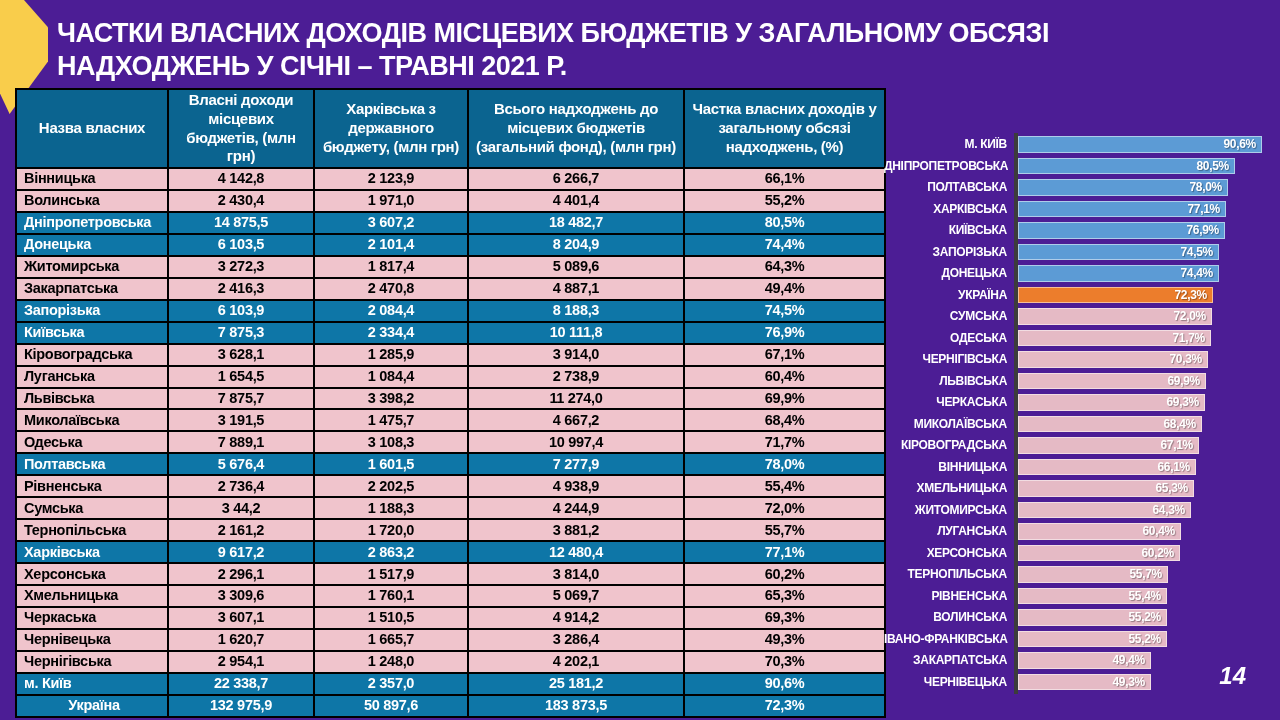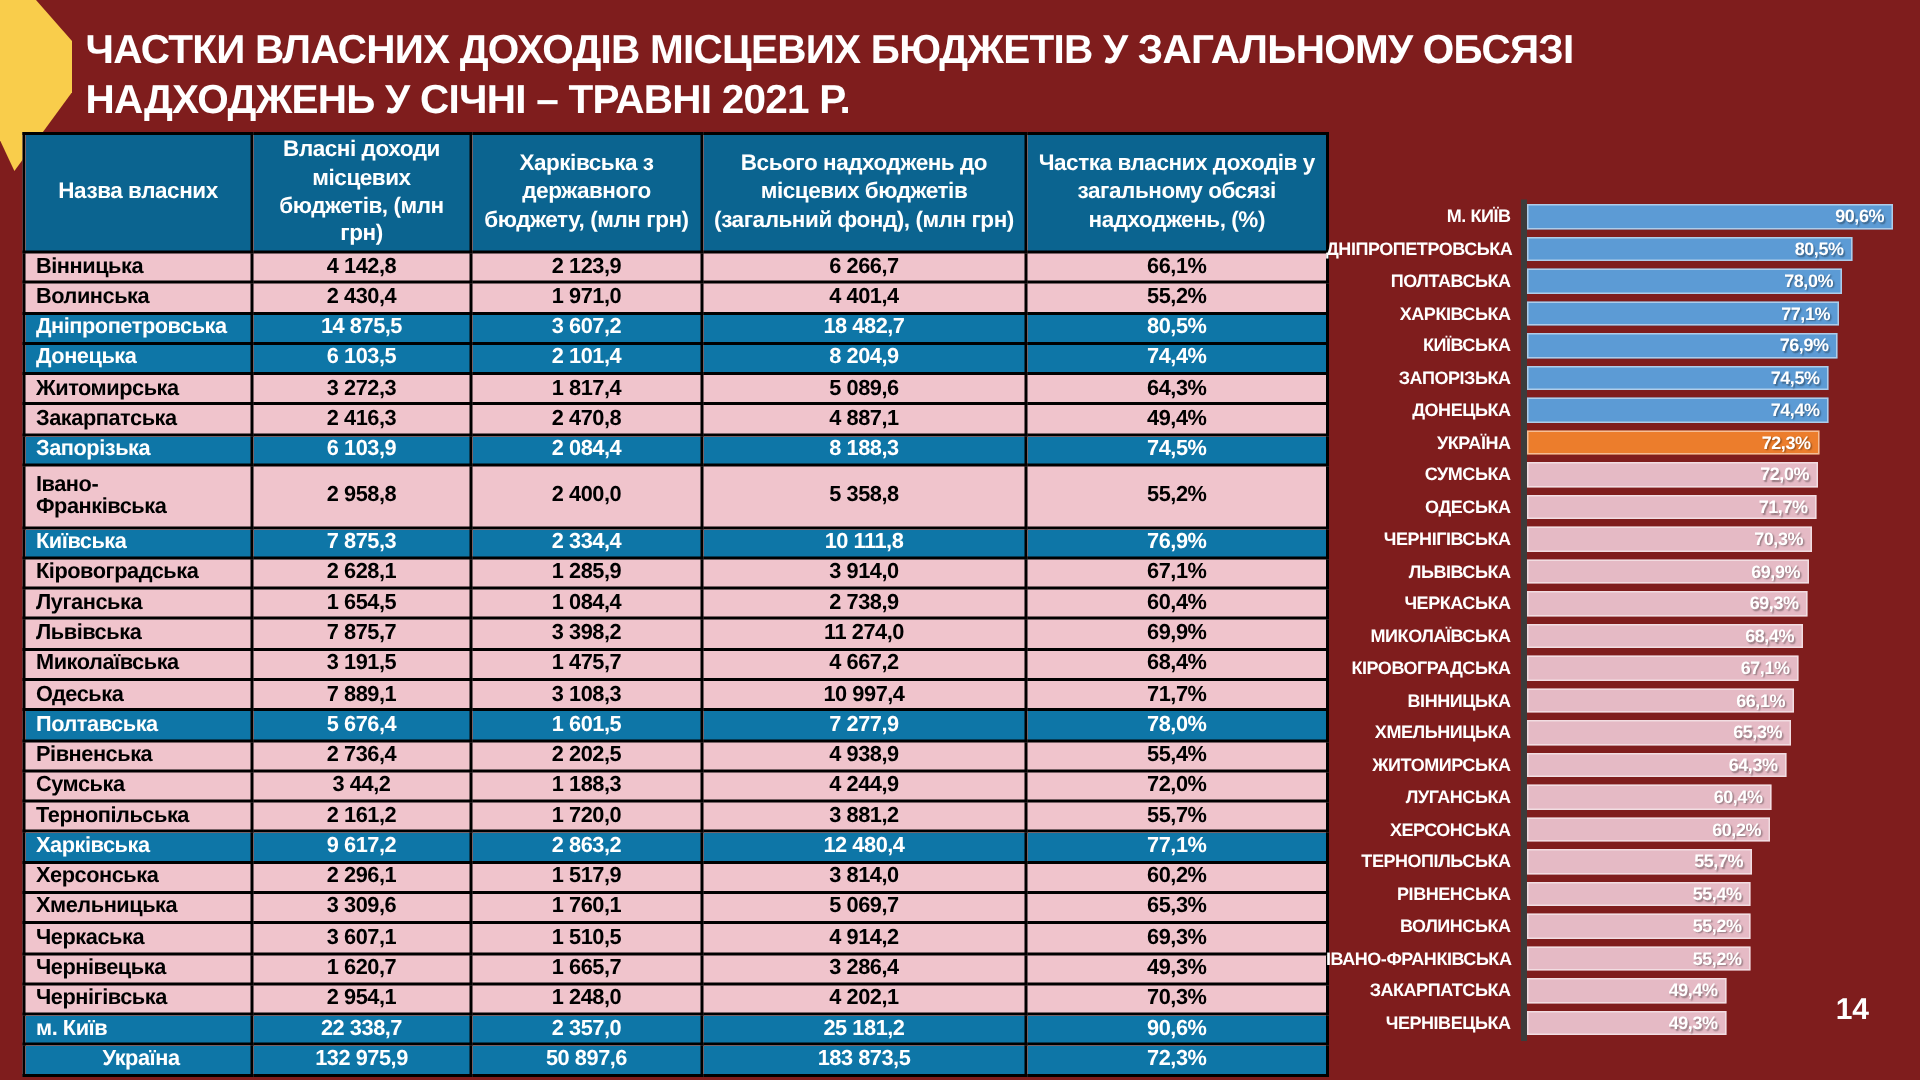--- a/index.html
+++ b/index.html
@@ -2,21 +2,21 @@
 <html><head>
 <meta charset="utf-8">
 <style>
   * { margin: 0; padding: 0; box-sizing: border-box; }
   html, body { width: 1280px; height: 720px; }
   body { font-family: "Liberation Sans", sans-serif; }
 
   .slide {
     position: relative;
     width: 1280px; height: 720px;
-    background: #7f1d1d;
+    background: #4c1d95;
     overflow: hidden;
   }
 
   
   .corner-shape {
     position: absolute; left: 0; top: 0;
     width: 48px; height: 114px;
     background: #F9CD4B;
     clip-path: polygon(0% 0%, 50% 0%, 100% 24%, 100% 54%, 20% 100%, 0% 82%);
     z-index: 1;
@@ -90,22 +90,23 @@
   }
   .bar-value {
     color: #FFFFFF; font-size: 12px; font-weight: bold;
     padding-right: 5px; letter-spacing: -0.3px;
     text-shadow: 1px 1px 1px rgba(0,0,0,0.35);
     white-space: nowrap;
   }
 
   .page-number {
     position: absolute; right: 34px; top: 662px;
-    color: #FFFFFF; font-size: 20px; font-weight: bold;
+    color: #FFFFFF; font-size: 24px; font-weight: bold;
     z-index: 3;
+    font-style: italic;
   }
 </style>
 </head>
 <body>
 
 <div class="slide">
   <div class="corner-shape"></div>
 
   <div class="title">ЧАСТКИ ВЛАСНИХ ДОХОДІВ МІСЦЕВИХ БЮДЖЕТІВ У ЗАГАЛЬНОМУ ОБСЯЗІ НАДХОДЖЕНЬ У СІЧНІ – ТРАВНІ 2021 Р.</div>
 
@@ -169,38 +170,30 @@
           <td class="num">4 887,1</td>
           <td class="num">49,4%</td>
         </tr>
         <tr class="hl ">
           <td class="name">Запорізька</td>
           <td class="num">6 103,9</td>
           <td class="num">2 084,4</td>
           <td class="num">8 188,3</td>
           <td class="num">74,5%</td>
         </tr>
-        <tr class="tall ">
-          <td class="name">Івано-
-Франківська</td>
-          <td class="num">2 958,8</td>
-          <td class="num">2 400,0</td>
-          <td class="num">5 358,8</td>
-          <td class="num">55,2%</td>
-        </tr>
         <tr class="hl ">
           <td class="name">Київська</td>
           <td class="num">7 875,3</td>
           <td class="num">2 334,4</td>
           <td class="num">10 111,8</td>
           <td class="num">76,9%</td>
         </tr>
         <tr>
           <td class="name">Кіровоградська</td>
-          <td class="num">2 628,1</td>
+          <td class="num">3 628,1</td>
           <td class="num">1 285,9</td>
           <td class="num">3 914,0</td>
           <td class="num">67,1%</td>
         </tr>
         <tr>
           <td class="name">Луганська</td>
           <td class="num">1 654,5</td>
           <td class="num">1 084,4</td>
           <td class="num">2 738,9</td>
           <td class="num">60,4%</td>

